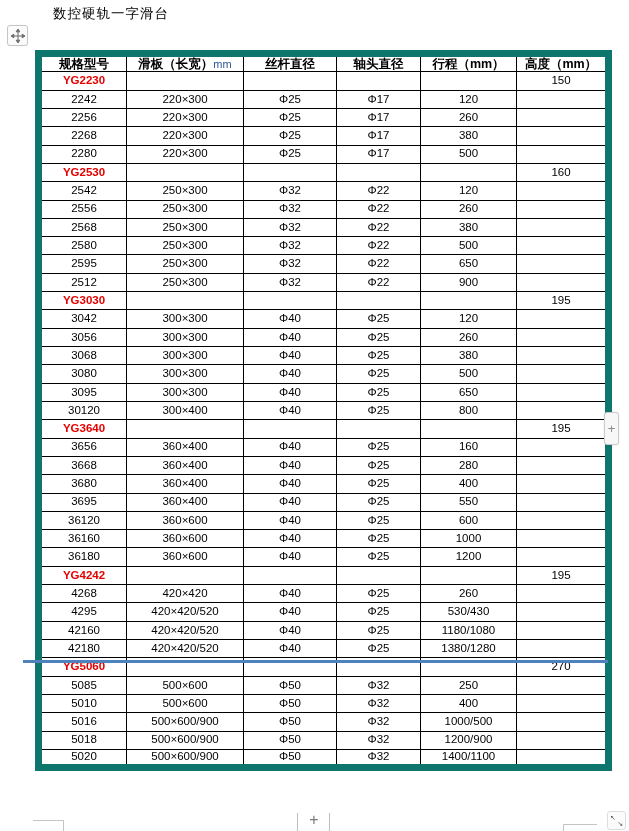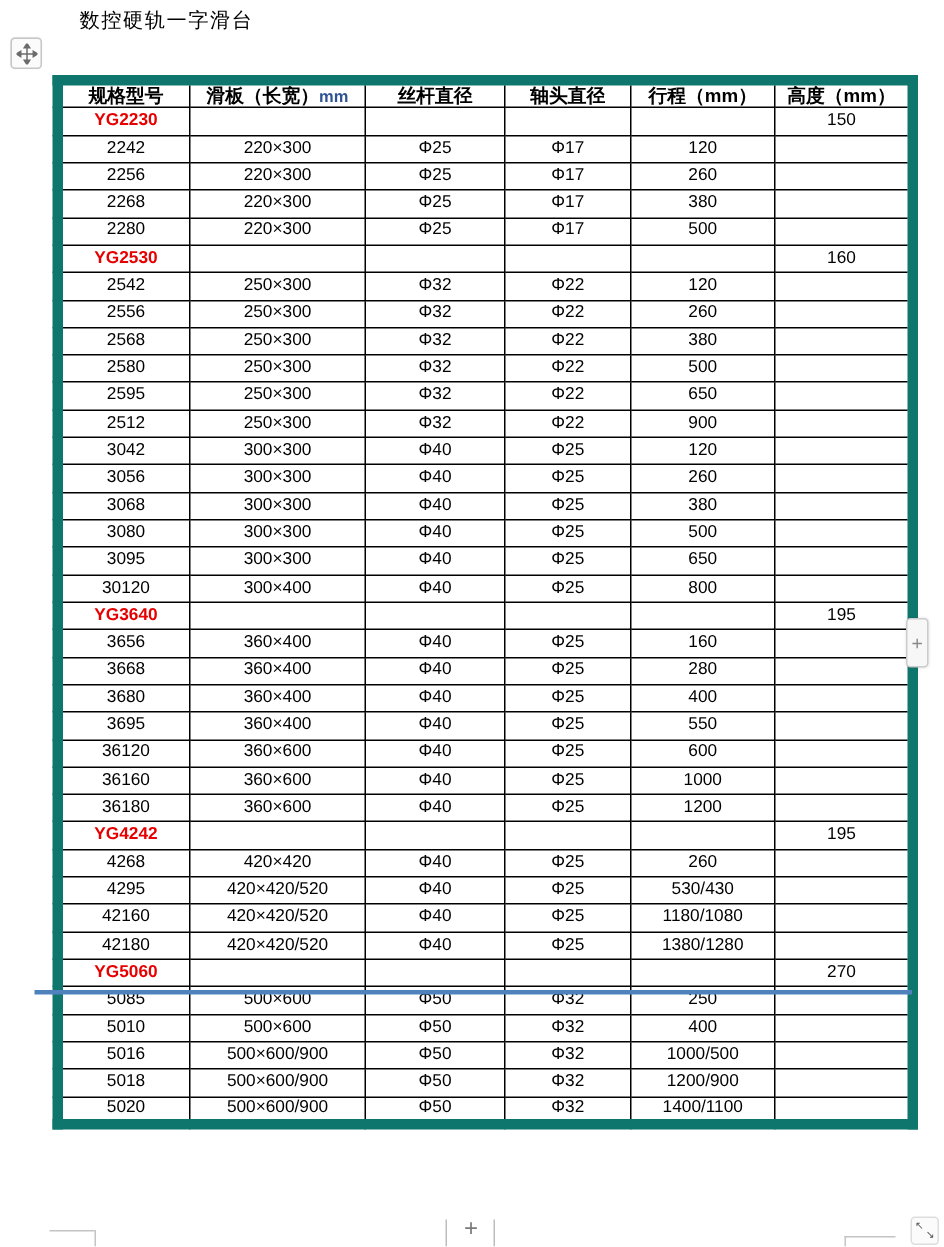--- a/index.html
+++ b/index.html
@@ -29,21 +29,21 @@
     border-collapse:collapse;table-layout:fixed;
     border:7px solid #0f766e;
   }
   table.spec th, table.spec td{
     border:1px solid #000;padding:0;margin:0;
     text-align:center;vertical-align:middle;
     height:18.32px;line-height:1;
     font-size:11.5px;white-space:nowrap;overflow:hidden;
   }
   table.spec th{font-size:12.5px;font-weight:bold;}
-  table.spec th .unit{color:var(--unit-blue);font-size:11px;font-weight:bold;margin-top:40px;}
+  table.spec th .unit{color:var(--unit-blue);font-size:11px;font-weight:normal;margin-top:40px;}
   td.series{color:var(--series-red);font-weight:bold;}
   .page-divider{
     position:absolute;left:23px;top:660px;width:585px;height:3px;
     background:var(--divider-blue);
   }
   .side-plus{
     position:absolute;left:604px;top:412px;width:15px;height:33px;
     background:#f7f7f7;border:1px solid #cccccc;border-radius:3px;
     display:flex;align-items:center;justify-content:center;
     color:#8a8a8a;font-size:13px;box-shadow:0 0 2px rgba(0,0,0,.12);
@@ -201,20 +201,28 @@
         </tr>
         <tr>
           <td>2512</td>
           <td>250×300</td>
           <td>Φ32</td>
           <td>Φ22</td>
           <td>900</td>
           <td></td>
         </tr>
         <tr>
+          <td class="series">YG3030</td>
+          <td></td>
+          <td></td>
+          <td></td>
+          <td></td>
+          <td>195</td>
+        </tr>
+        <tr>
           <td>3042</td>
           <td>300×300</td>
           <td>Φ40</td>
           <td>Φ25</td>
           <td>120</td>
           <td></td>
         </tr>
         <tr>
           <td>3056</td>
           <td>300×300</td>

